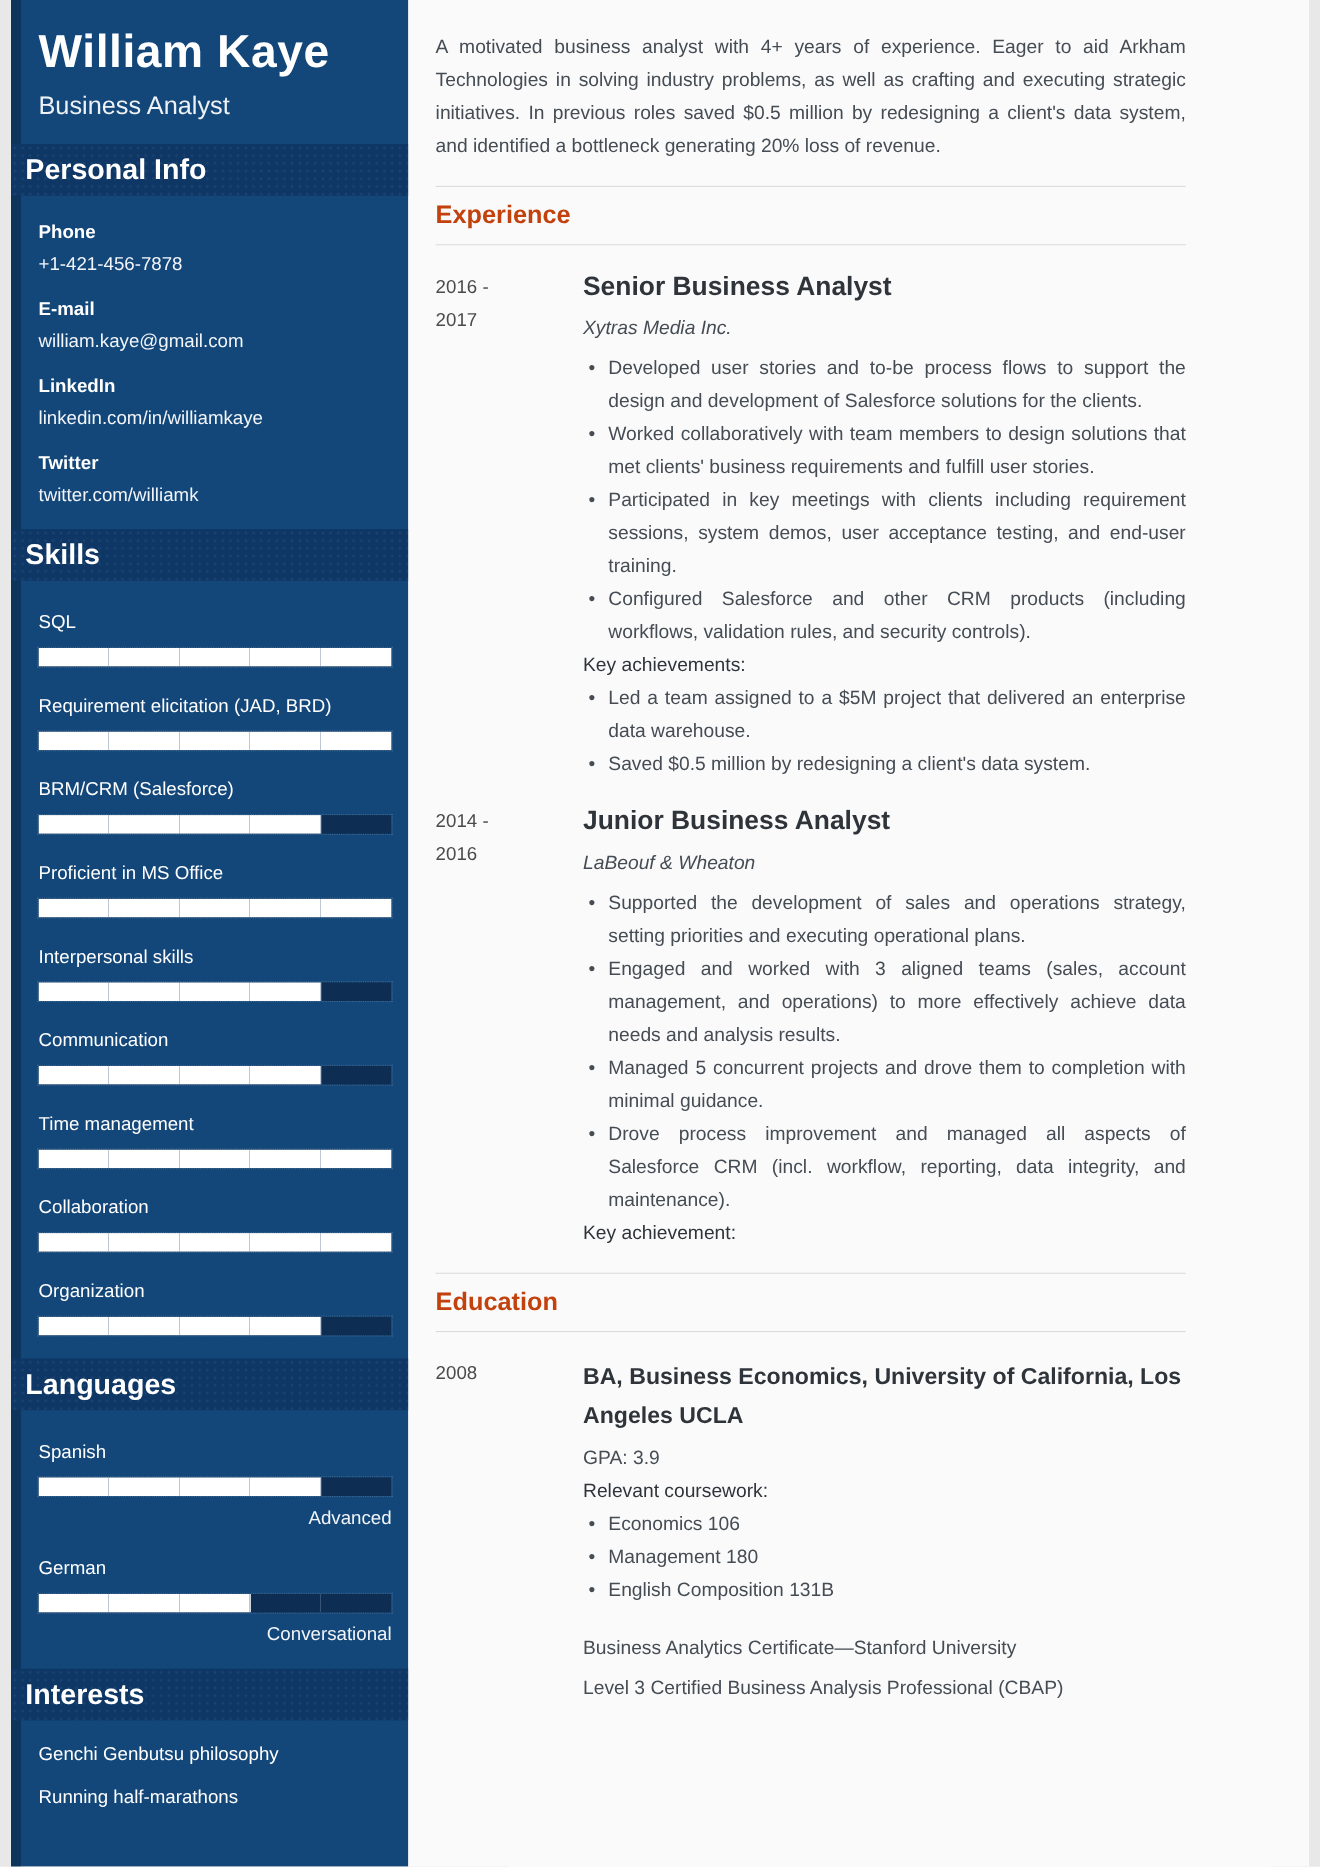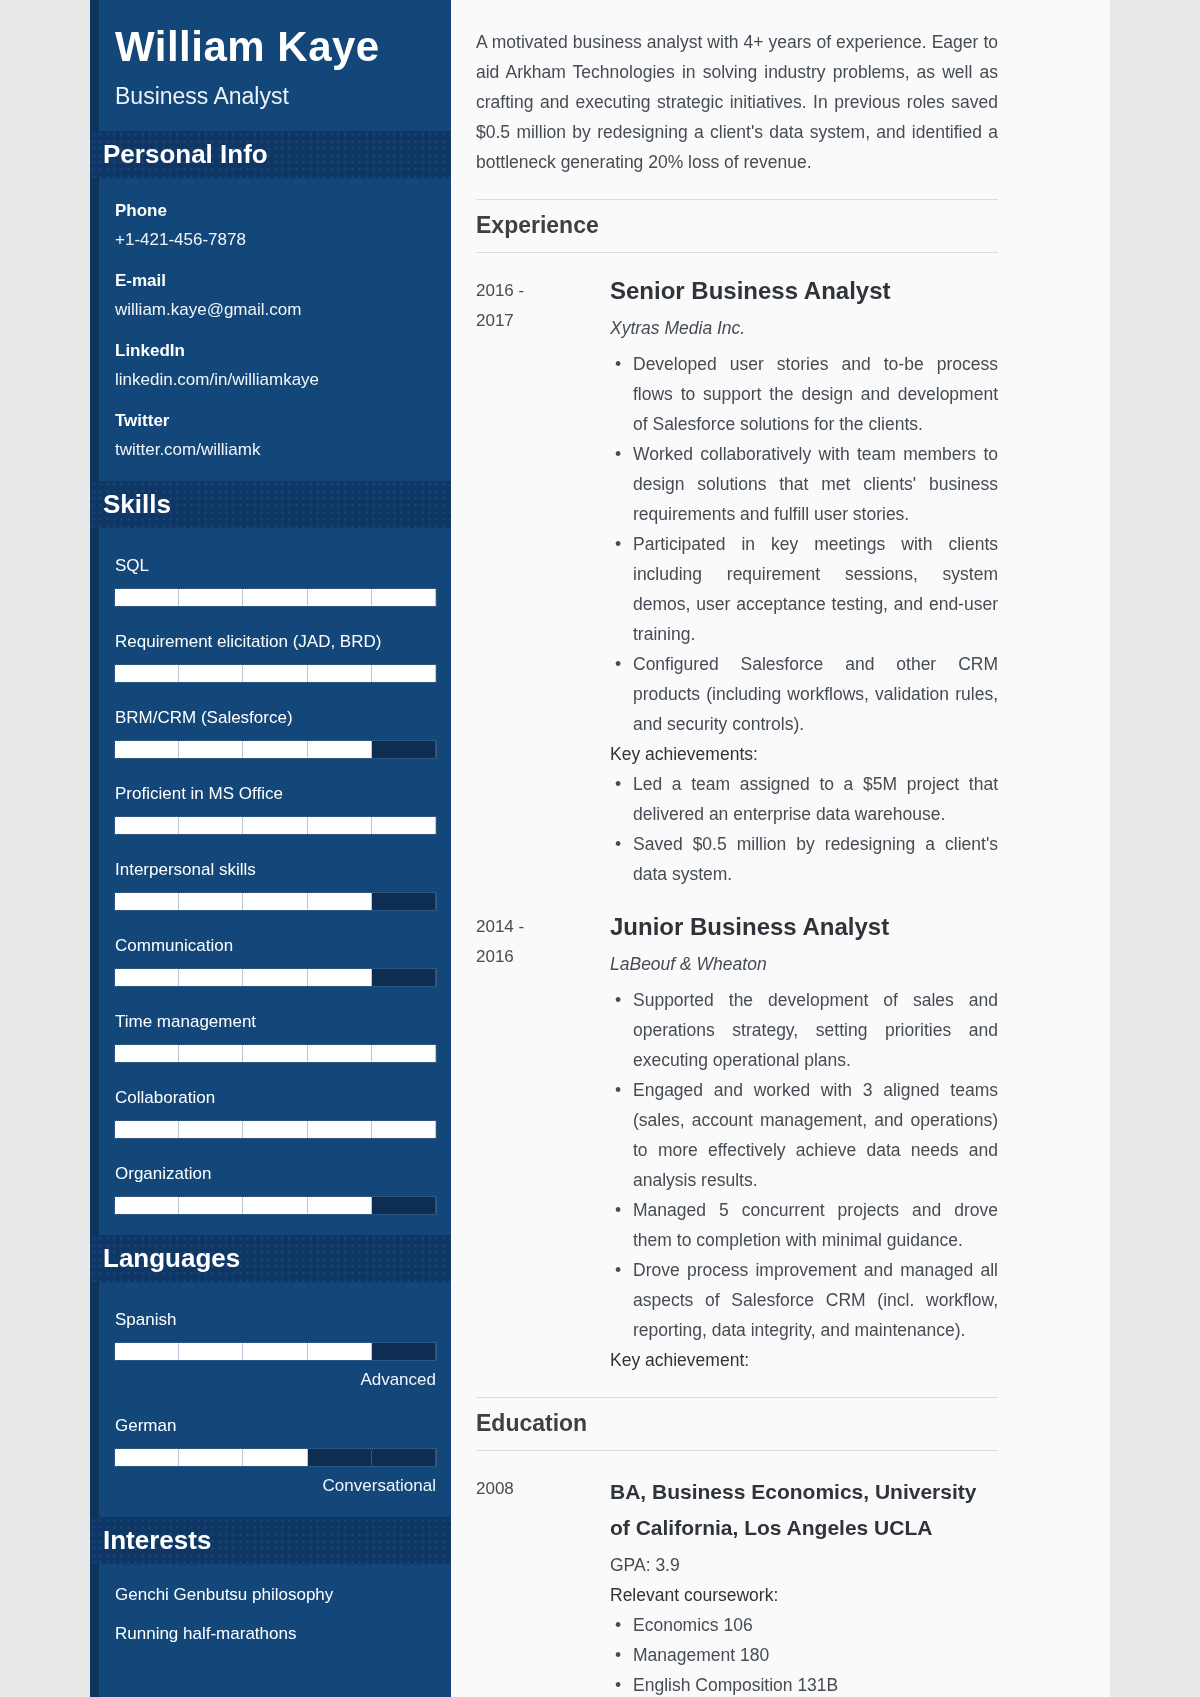--- a/index.html
+++ b/index.html
@@ -1,18 +1,18 @@
 <!DOCTYPE html>
 <html><head>
 <meta charset="utf-8">
 <style>
   html,body { margin:0; padding:0; }
   body { font-family: "Liberation Sans", sans-serif; background:#e8e8e8; }
   .page {
-    position:relative; width:1020px; height:1697px; margin:0 auto;
+    position:relative; width:1180px; height:1697px; margin:0 auto;
     background:#fafafa; overflow:hidden;
   }
   
   .sidebar {
     position:absolute; left:0; top:0; width:361px; height:1697px;
     background:#134779; color:#fff;
     box-shadow: inset 9px 0 0 rgba(6,30,58,0.45);
   }
   .side-header { padding:24px 15px 0 25px; }
   .side-name { font-size:42px; font-weight:bold; letter-spacing:0.5px; line-height:46px; }
@@ -44,21 +44,21 @@
   .lang { margin-top:26px; }
   .lang-level { margin-top:10px; font-size:17px; text-align:right; color:#f2f5f9; }
   .interest { margin-top:19px; font-size:17px; }
   
   .main { margin-left:361px; padding:27px 112px 0 25px; color:#454c54; }
   .summary { font-size:17.5px; line-height:30px; text-align:justify; }
   .section-head {
     margin-top:22px; padding:12px 0 13px 0;
     border-top:1px solid #dcdcdc; border-bottom:1px solid #dcdcdc;
   }
-  .section-head h2 { margin:0; font-size:23px; font-weight:bold; color:#404040; }
+  .section-head h2 { margin:0; font-size:23px; font-weight:bold; color:#c2410c; }
   .entry { display:grid; grid-template-columns:134px 1fr; margin-top:23px; }
   .entry-dates { font-size:17px; line-height:30px; color:#4b4b4b; }
   .entry-title { font-size:24px; font-weight:bold; color:#2f343a; line-height:30px; }
   .entry-company { font-size:17.5px; font-style:italic; margin-top:7px; line-height:30px; }
   ul.bullets { margin:0; padding:0; list-style:none; }
   ul.bullets li {
     position:relative; padding-left:23px;
     font-size:17.5px; line-height:30px; text-align:justify;
   }
   ul.bullets.plain li { text-align:left; }

